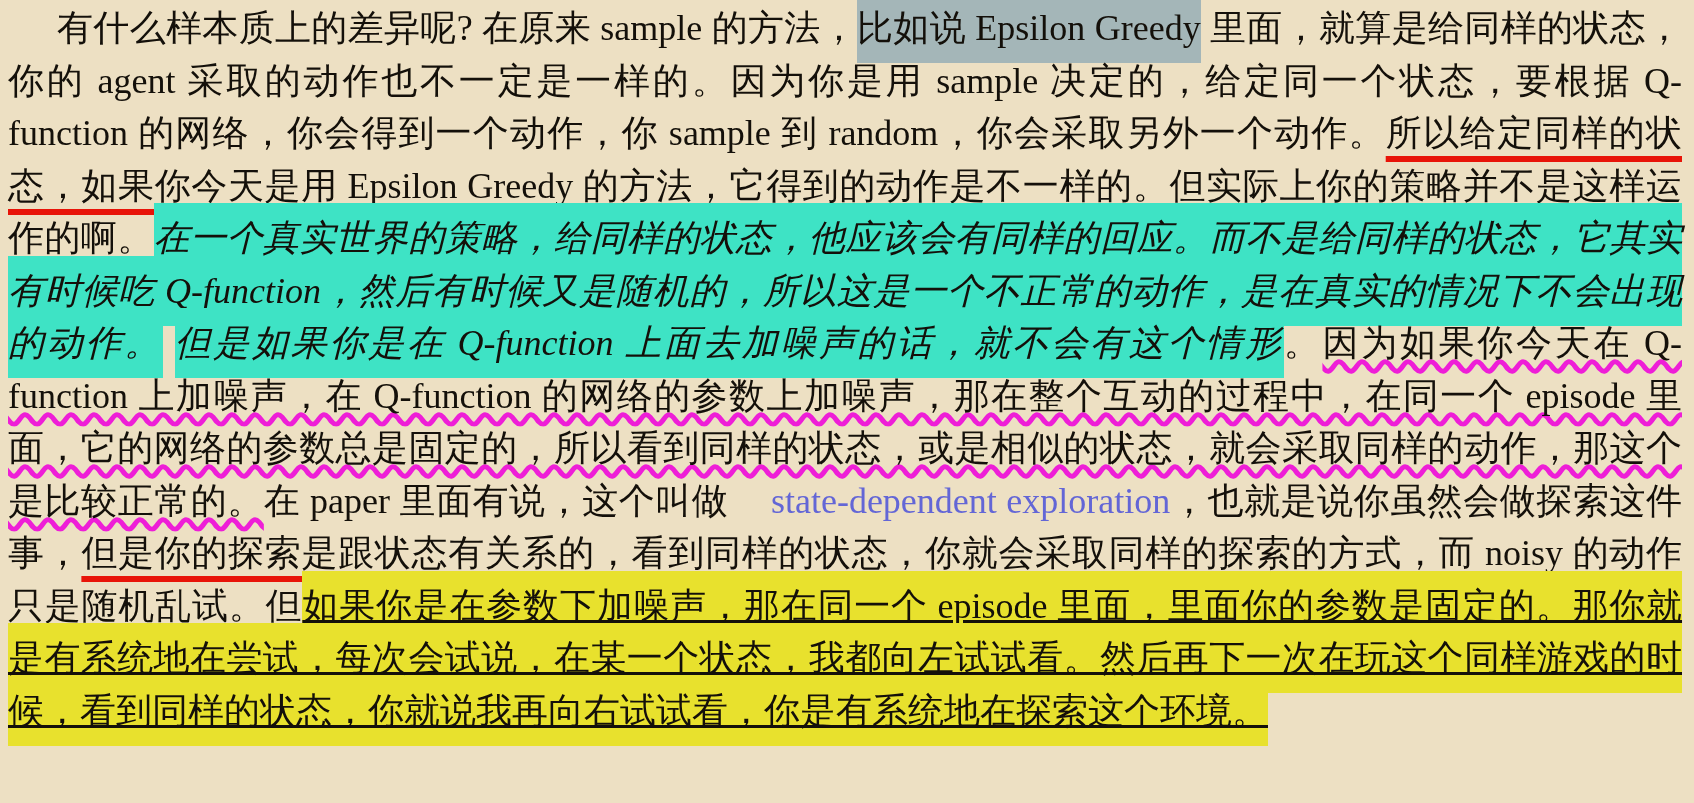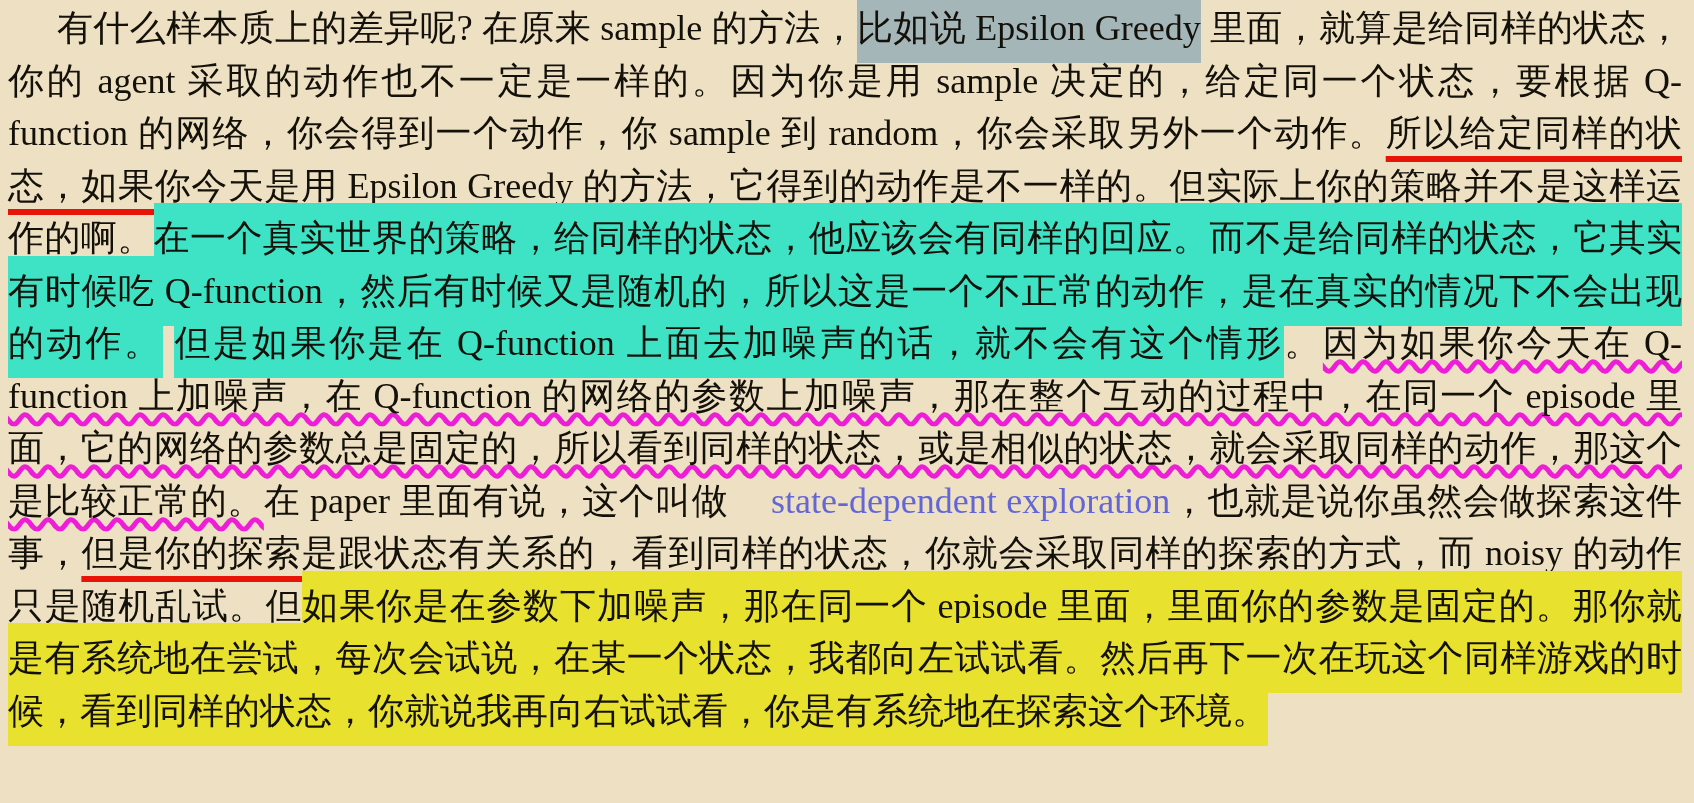--- a/index.html
+++ b/index.html
@@ -27,22 +27,22 @@
     color:var(--text);
     text-align:justify;
   }
   .doc p{margin:0;text-indent:49px;}
   .hl{
     padding:15px 0;
     -webkit-box-decoration-break:clone;
     box-decoration-break:clone;
   }
   .seg-hl-gray{background:var(--hl-gray);}
-  .seg-hl-cyan{background:var(--hl-cyan);}
-  .seg-hl-yellow{background:var(--hl-yellow);}
+  .seg-hl-cyan{background:var(--hl-cyan);font-style:italic;}
+  .seg-hl-yellow{background:var(--hl-yellow);text-decoration:underline;}
   .seg-ul-red{
     text-decoration:underline;
     text-decoration-color:var(--ul-red);
     text-decoration-thickness:6px;
     text-underline-offset:11px;
     text-decoration-skip-ink:none;
   }
   .seg-wavy{
     text-decoration:underline wavy var(--wavy-magenta);
     text-decoration-thickness:5px;

